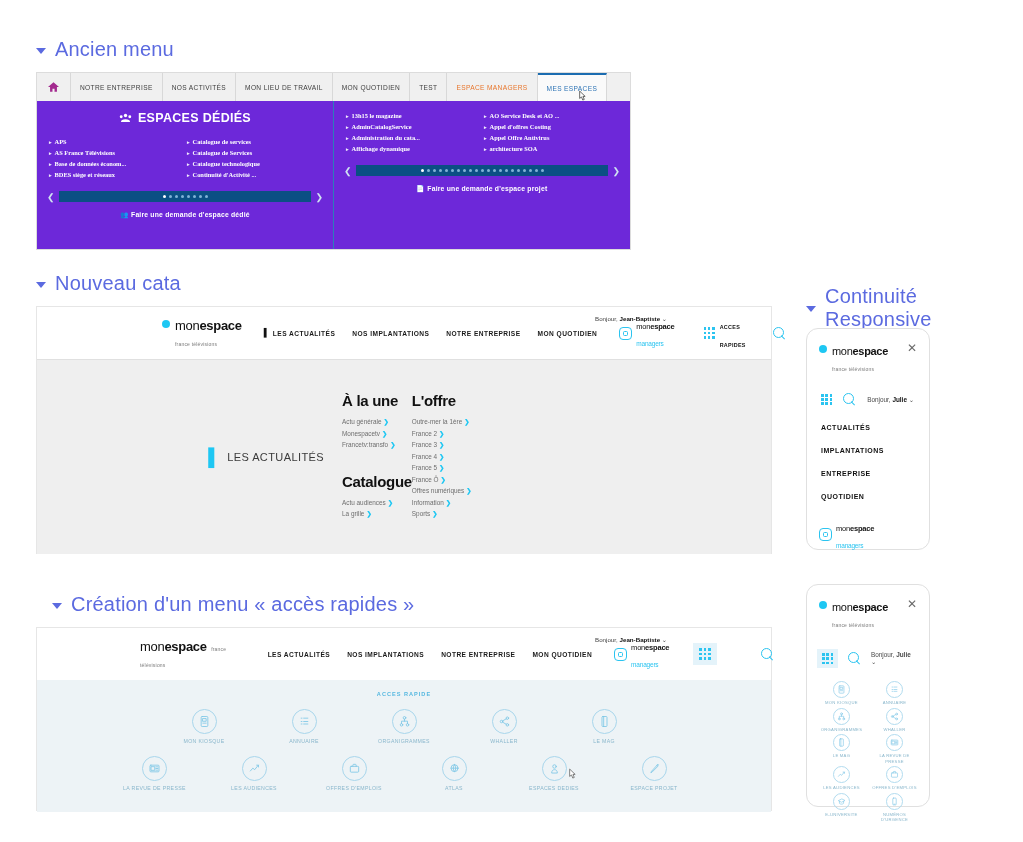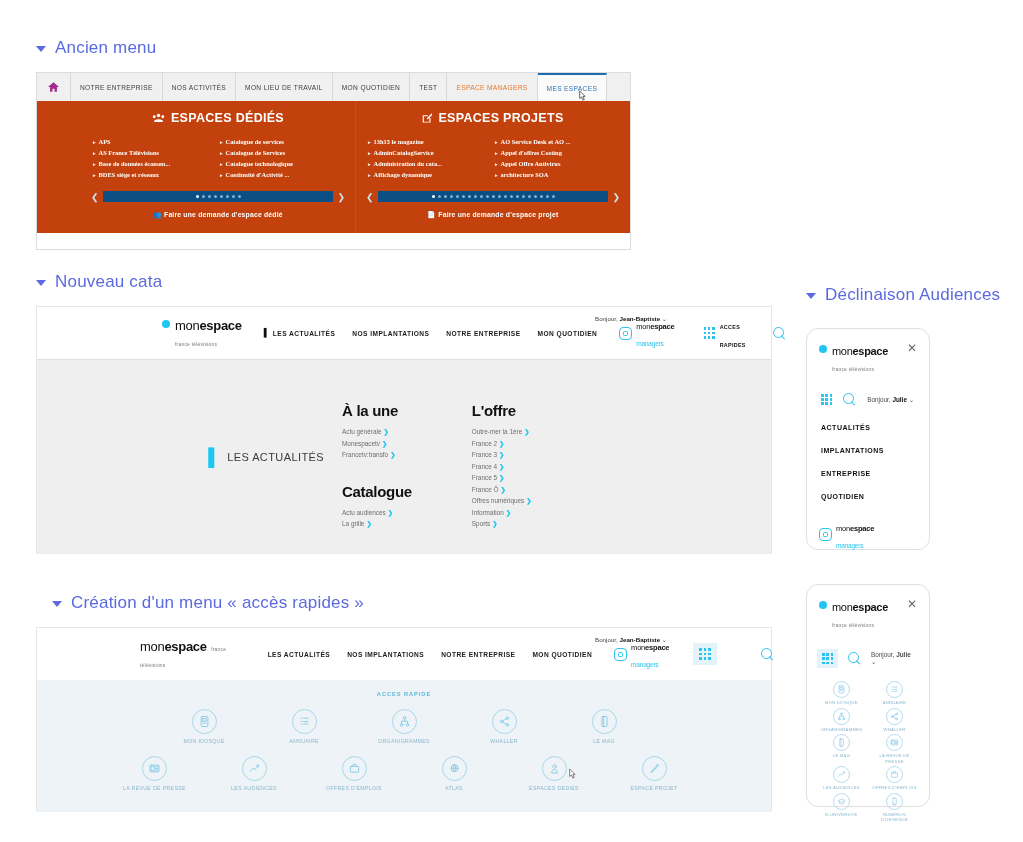--- a/index.html
+++ b/index.html
@@ -12,21 +12,21 @@
     color: #222;
   }
 
   
   .sec-head {
     position: absolute;
     display: flex;
     align-items: center;
     gap: 9px;
     color: #5b6ae0;
-    font-size: 17px;
+    font-size: 20px;
     letter-spacing: .2px;
   }
   .sec-head .tri {
     width: 0; height: 0;
     border-left: 5px solid transparent;
     border-right: 5px solid transparent;
     border-top: 6px solid #5b6ae0;
     margin-top: 2px;
   }
 
@@ -42,21 +42,21 @@
     font-size: 6.6px;
     letter-spacing: .35px;
     color: #3d3d3d;
     border-right: 1px solid #d8d8d8;
     background: #f0f0f0;
     white-space: nowrap;
   }
   .om-tab.home { padding: 0 11px; color:#a32a8e; font-size: 11px; }
   .om-tab.orange { color: #e8762c; }
   .om-tab.blue   { color: #2e74b5; background:#fafafa; border-top: 2px solid #1b6cb0; position: relative;}
-  .om-body { display: flex; height: 132px; background: #c2410c; padding-left: 44px; }
+  .om-body { display: flex; height: 148px; background: #6d28d9; }
   .om-col { flex: 1; padding: 10px 0 0 0; position: relative; }
   .om-col + .om-col { border-left: 1px solid #2d7dba; }
   .om-col-title {
     color: #fff; font-size: 12.5px; font-weight: bold;
     text-align: center; letter-spacing: .3px;
     display:flex; align-items:center; justify-content:center; gap:6px;
     margin-bottom: 12px;
   }
   .om-col-title .ic { font-size: 11px; }
   .om-links { display: flex; gap: 4px; padding: 0 12px; }
@@ -106,21 +106,21 @@
   .search-ic { width:13px; height:13px; position:relative; }
   .search-ic::before { content:""; position:absolute; left:0; top:0; width:9px; height:9px; border:1.4px solid #2bc4f0; border-radius:50%;}
   .search-ic::after { content:""; position:absolute; left:8px; top:8px; width:5px; height:1.4px; background:#2bc4f0; transform:rotate(45deg); transform-origin:left center;}
   .greet { position:absolute; font-size:6.2px; color:#444; white-space:nowrap;}
   .greet b { color:#111; }
 
   .nm-mega { background:#efefef; height:195px; display:flex; position:relative; border-top:1px solid #e0e0e0;}
   .mega-left { width:305px; display:flex; align-items:center; justify-content:flex-end; padding-right:18px; gap:7px;}
   .mega-left .bar { color:#1ec7f3; font-size:17px; line-height:1;}
   .mega-left .lbl { font-size:11px; color:#3b3b3b; letter-spacing:.4px;}
-  .mega-cols { display:flex; gap:60px; padding-top:42px;justify-content:center;}
+  .mega-cols { display:flex; padding-top:32px;justify-content:center;}
   .mega-col h3 { font-size:15px; color:#111; letter-spacing:-.3px; margin-bottom:7px;}
   .mega-col h3.second { margin-top:22px; }
   .mega-col a { display:block; font-size:6.4px; color:#6e6e6e; text-decoration:none; line-height:11.5px; white-space:nowrap;}
   .mega-col a .ch { color:#1ec7f3; font-weight:bold; margin-left:2px;}
 
   
   #quick-menu { left:36px; top:627px; width:736px; height:184px; border:1px solid #e6e6e6;}
   .qa-body { background:#edf3f6; height:132px; position:relative; }
   .qa-title { text-align:center; font-size:5.6px; color:#56b8e0; letter-spacing:1px; padding-top:11px; font-weight:bold;}
   .qa-row { display:flex; justify-content:center; gap:38px; margin-top:12px; }
@@ -237,27 +237,20 @@
           </div>
         <span class="om-arrow">❯</span>
       </div>
       <div class="om-cta">
         <span>👥</span>
         <span>Faire une demande d'espace dédié</span>
       </div>
     </div>
 
     <div class="om-col">
-      <div class="om-col-title">
-        <svg class="ic" width="10" height="10" viewBox="0 0 14 14">
-          <path d="M1 3 h7 v1.6 H2.6 v7.8 h7.8 V7 H12 v6.4 H1 Z" fill="#fff"></path>
-          <path d="M13.4 0.6 L7.4 6.6 l-.8 2.4 2.4-.8 6-6 z" fill="#fff"></path>
-        </svg>
-        <span>ESPACES PROJETS</span>
-      </div>
       <div class="om-links">
         <ul>
           <li>13h15 le magazine</li>
           <li>AdminCatalogService</li>
           <li>Administration du cata...</li>
           <li>Affichage dynamique</li>
         </ul>
         <ul>
           <li>AO Service Desk et AO ...</li>
           <li>Appel d'offres Costing</li>
@@ -398,21 +391,21 @@
         <a><span>Offres numériques</span><span class="ch">❯</span></a>
         <a><span>Information</span><span class="ch">❯</span></a>
         <a><span>Sports</span><span class="ch">❯</span></a>
       </div>
     </div>
   </div>
 </div>
 
 <div class="sec-head" style="left:806px; top:285px;">
   <span class="tri"></span>
-  <span>Déclinaison Audiences</span>
+  <span>Continuité Responsive</span>
 </div>
 
 <div class="mob" style="left:806px; top:328px; width:124px; height:222px;">
   <div class="mob-head">
     <div class="logo">
       <span class="dot"></span>
       <span class="txt">
         <span class="l1" style="font-size:11px;"><span>mon</span><b>espace</b></span>
         <span class="l2">france télévisions</span>
       </span>

